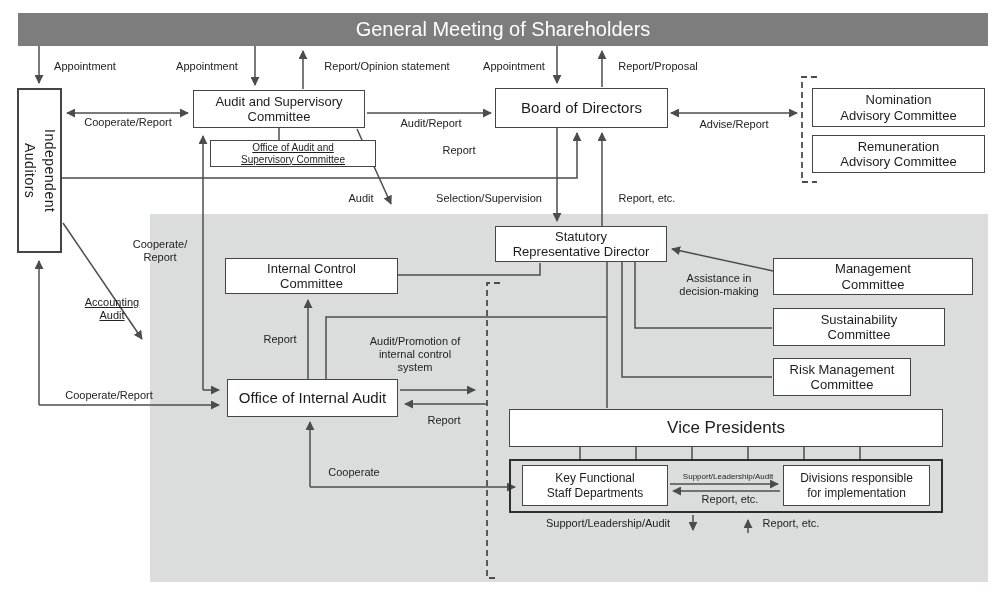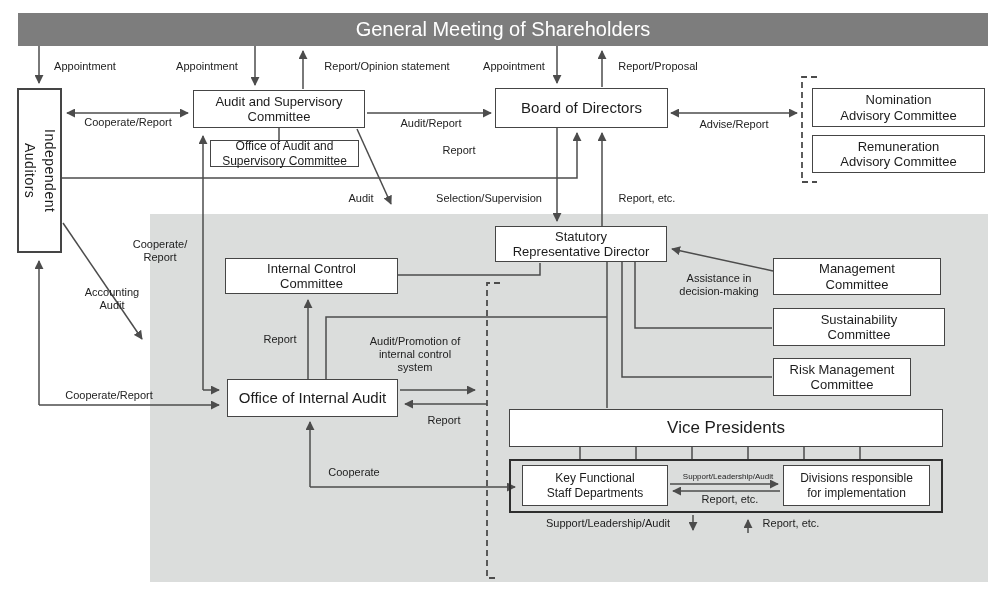--- a/index.html
+++ b/index.html
@@ -87,32 +87,32 @@
     <path d="M817,77 H802 V182 H817" stroke-dasharray="6 4" stroke-width="1.8"></path>
     <path d="M500,283 H487 V578 H497" stroke-dasharray="6 4" stroke-width="1.8"></path>
   </svg>
 
   <div id="banner">General Meeting of Shareholders</div>
 
   <div class="box vert" style="left:17px;top:88px;width:45px;height:165px;font-size:14px;border-width:2px;">Independent
 Auditors</div>
   <div class="box" style="left:193px;top:90px;width:172px;height:38px;font-size:13px;">Audit and Supervisory
 Committee</div>
-  <div class="box" style="left:210px;top:140px;width:149px;height:27px;font-size:12px;border-width:1.3px;">Office of Audit and
+  <div class="box" style="left:210px;top:140px;width:166px;height:27px;font-size:10px;border-width:1.3px;text-decoration:underline;">Office of Audit and
 Supervisory Committee</div>
   <div class="box" style="left:495px;top:88px;width:173px;height:40px;font-size:15px;">Board of Directors</div>
   <div class="box" style="left:812px;top:88px;width:173px;height:39px;font-size:13px;">Nomination
 Advisory Committee</div>
   <div class="box" style="left:812px;top:135px;width:173px;height:38px;font-size:13px;">Remuneration
 Advisory Committee</div>
   <div class="box" style="left:495px;top:226px;width:172px;height:36px;font-size:13px;">Statutory
 Representative Director</div>
   <div class="box" style="left:225px;top:258px;width:173px;height:36px;font-size:13px;">Internal Control
 Committee</div>
-  <div class="box" style="left:773px;top:258px;width:168px;height:37px;font-size:13px;">Management
+  <div class="box" style="left:773px;top:258px;width:200px;height:37px;font-size:13px;">Management
 Committee</div>
   <div class="box" style="left:773px;top:308px;width:172px;height:38px;font-size:13px;">Sustainability
 Committee</div>
   <div class="box" style="left:773px;top:358px;width:138px;height:38px;font-size:13px;">Risk Management
 Committee</div>
   <div class="box" style="left:227px;top:379px;width:171px;height:38px;font-size:15px;">Office of Internal Audit</div>
   <div class="box" style="left:509px;top:409px;width:434px;height:38px;font-size:17px;">Vice Presidents</div>
   <div class="box container-thick" style="left:509px;top:459px;width:434px;height:54px;"></div>
   <div class="box" style="left:522px;top:465px;width:146px;height:41px;font-size:12px;">Key Functional
 Staff Departments</div>
@@ -126,21 +126,21 @@
   <div class="lbl" style="left:658px;top:60px;">Report/Proposal</div>
   <div class="lbl" style="left:128px;top:116px;">Cooperate/Report</div>
   <div class="lbl" style="left:431px;top:117px;">Audit/Report</div>
   <div class="lbl" style="left:734px;top:118px;">Advise/Report</div>
   <div class="lbl" style="left:459px;top:144px;">Report</div>
   <div class="lbl" style="left:361px;top:192px;">Audit</div>
   <div class="lbl" style="left:489px;top:192px;">Selection/Supervision</div>
   <div class="lbl" style="left:647px;top:192px;">Report, etc.</div>
   <div class="lbl" style="left:160px;top:238px;">Cooperate/
 Report</div>
-  <div class="lbl" style="left:112px;top:286px;">Accounting
+  <div class="lbl" style="left:112px;top:296px;text-decoration:underline;">Accounting
 Audit</div>
   <div class="lbl" style="left:109px;top:389px;">Cooperate/Report</div>
   <div class="lbl" style="left:280px;top:333px;">Report</div>
   <div class="lbl" style="left:415px;top:335px;">Audit/Promotion of
 internal control
 system</div>
   <div class="lbl" style="left:444px;top:414px;">Report</div>
   <div class="lbl" style="left:719px;top:272px;">Assistance in
 decision-making</div>
   <div class="lbl" style="left:354px;top:466px;">Cooperate</div>

